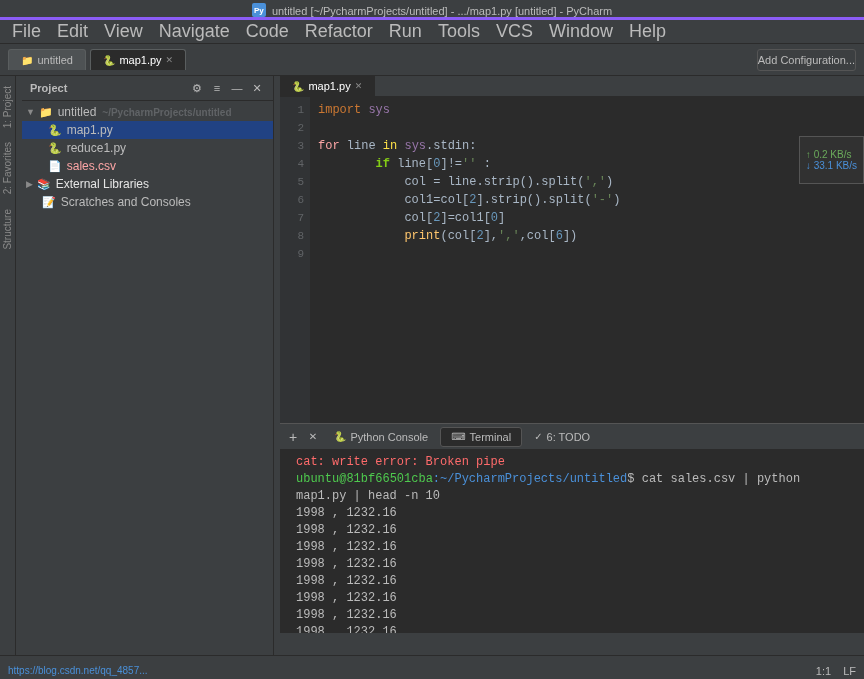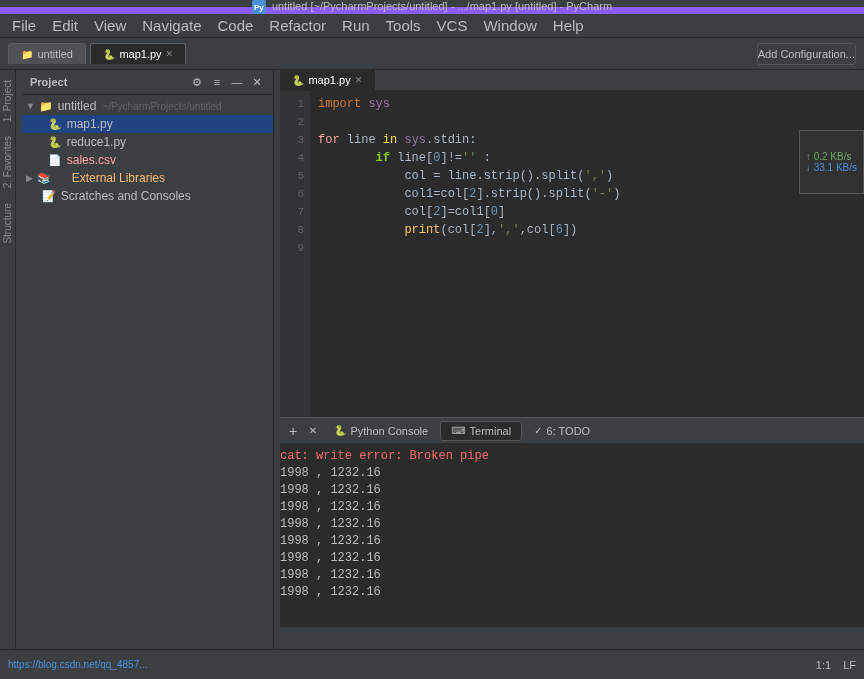--- a/index.html
+++ b/index.html
@@ -1,38 +1,38 @@
 <!DOCTYPE html>
 <html><head>
   <meta charset="utf-8">
   <style>
     * { margin: 0; padding: 0; box-sizing: border-box; }
     body { font-family: 'Segoe UI', Arial, sans-serif; font-size: 12px; background: #3c3f41; color: #bbbbbb; width: 864px; height: 679px; overflow: hidden; }
 
     
     #titlebar {
-      height: 14px;
-      background: #3c3f41;
-      display: flex;
-      align-items: flex-start;
+      height: 20px;
+      background: #3c3f41;
+      display: flex;
+      align-items: flex-end;
       justify-content: center;
       font-size: 11px;
       color: #bbbbbb;
-      border-bottom: 7px solid #8b5cf6;
+      border-bottom: 3px solid #8b5cf6;
     }
 
     
     #menubar {
       height: 24px;
       background: #3c3f41;
       display: flex;
       align-items: center;
       padding: 0 4px;
       border-bottom: 1px solid #2b2b2b;
-      font-size: 15px;
+      font-size: 18px;
     }
     .menu-item {
       padding: 2px 8px;
       cursor: pointer;
       color: #bbbbbb;
       border-radius: 2px;
     }
 
     
     #toolbar {
@@ -174,21 +174,21 @@
     .var-sys { color: #9876aa; }
     .normal { color: #a9b7c6; }
 
     
     #speed-overlay {
       position: absolute;
       right: 0;
       top: 60px;
       background: rgba(50, 50, 50, 0.95);
       border: 1px solid #555;
-      padding: 20px 6px;
+      padding: 12px 6px;
       font-size: 10px;
       color: #bbbbbb;
     }
     .speed-up { color: #6bab5b; }
     .speed-down { color: #4a90d9; }
 
     
     #statusbar {
       height: 30px;
       background: #3c3f41;
@@ -233,21 +233,21 @@
       border-radius: 3px;
       display: flex; align-items: center; gap: 4px;
     }
     .terminal-tab.active {
       background: #2b2b2b;
       border: 1px solid #555;
     }
     #terminal-content {
       flex: 1;
       background: #2b2b2b;
-      padding: 4px 0;
+      padding: 4px 16px;
       font-family: 'Courier New', monospace;
       font-size: 12px;
       overflow-y: auto;
       line-height: 17px;
     }
     .term-error { color: #ff6b6b; }
     .term-prompt-user { color: #4ec94e; }
     .term-prompt-host { color: #4ec94e; }
     .term-prompt-dir { color: #4a90d9; }
     .term-cmd { color: #bbbbbb; }
@@ -341,21 +341,21 @@
       <div class="sidebar-icon-btn">≡</div>
       <div class="sidebar-icon-btn">—</div>
       <div class="sidebar-icon-btn">✕</div>
     </div>
     <div id="project-tree">
 
       <div class="tree-item">
         <span class="tree-arrow">▼</span>
         <span class="file-icon folder-icon">📁</span>
         <span style="color:#bbbbbb;">untitled</span>
-        <span style="color:#606366;font-size:10px;margin-left:4px;">~/PycharmProjects/untitled</span>
+        <span style="color:#606366;font-size:10px;margin-left:4px;font-weight:bold;">~/PycharmProjects/untitled</span>
       </div>
 
       <div class="tree-item selected">
         <span style="display:inline-block;width:20px;"></span>
         <span class="file-icon py-icon">🐍</span>
         <span style="color:#bbbbbb;">map1.py</span>
       </div>
 
       <div class="tree-item">
         <span style="display:inline-block;width:20px;"></span>
@@ -365,21 +365,21 @@
 
       <div class="tree-item">
         <span style="display:inline-block;width:20px;"></span>
         <span class="file-icon csv-icon">📄</span>
         <span style="color:#fca5a5;">sales.csv</span>
       </div>
 
       <div class="tree-item">
         <span class="tree-arrow">▶</span>
         <span class="file-icon folder-icon">📚</span>
-        <span style="color:#fdba74;margin-left:16px;">External Libraries</span>
+        <span style="color:#e5e5e5;">External Libraries</span>
       </div>
 
       <div class="tree-item">
         <span style="display:inline-block;width:14px;"></span>
         <span class="file-icon folder-icon">📝</span>
         <span style="color:#bbbbbb;">Scratches and Consoles</span>
       </div>
 
     </div>
   </div>
@@ -437,20 +437,23 @@
           <span style="font-size:10px;">⌨</span>
           <span>Terminal</span>
         </div>
         <div class="terminal-tab">
           <span style="font-size:10px;">✓</span>
           <span>6: TODO</span>
         </div>
       </div>
       <div id="terminal-content">
         <div class="term-error">cat: write error: Broken pipe</div>
+        <div>
+          <span class="term-prompt-user">ubuntu</span><span class="term-prompt-host">@81bf66501cba</span><span class="term-prompt-dir">:~/PycharmProjects/untitled</span><span class="term-cmd">$ cat sales.csv | python map1.py | head -n 10</span>
+        </div>
         <div class="term-output">1998 , 1232.16</div>
         <div class="term-output">1998 , 1232.16</div>
         <div class="term-output">1998 , 1232.16</div>
         <div class="term-output">1998 , 1232.16</div>
         <div class="term-output">1998 , 1232.16</div>
         <div class="term-output">1998 , 1232.16</div>
         <div class="term-output">1998 , 1232.16</div>
         <div class="term-output">1998 , 1232.16</div>
       </div>
     </div>

